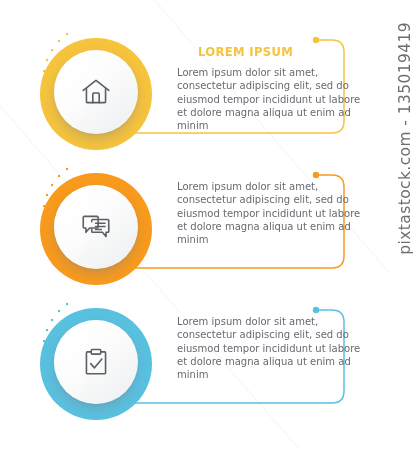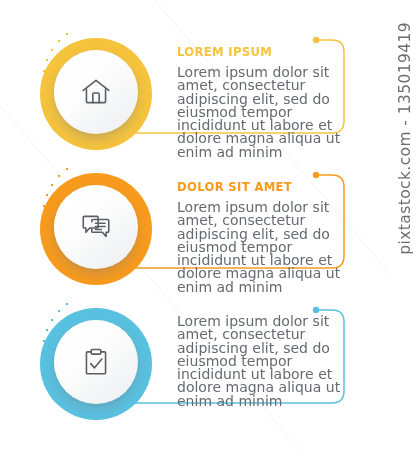--- a/index.html
+++ b/index.html
@@ -123,21 +123,21 @@
   .heading {
     font-family: "DejaVu Sans", sans-serif;
     font-size: 11.6px;
     font-weight: bold;
     letter-spacing: 0.35px;
     line-height: 15px;
     margin-bottom: 6px;
   }
   .body-text {
     font-family: "DejaVu Sans", sans-serif;
-    font-size: 14px;
+    font-size: 10px;
     line-height: 13.3px;
     color: #666a70;
     letter-spacing: 0.01px;
   }
 </style>
 </head>
 <body>
 
 <div id="stage">
 
@@ -174,21 +174,21 @@
           <svg width="34" height="34" viewBox="0 0 32 32" fill="none" stroke="#5a5f66" stroke-width="1.5" stroke-linecap="round" stroke-linejoin="round">
             <path d="M4 14.5 L16 5 L28 14.5"></path>
             <path d="M7 13 L7 25 Q7 26 8 26 L24 26 Q25 26 25 25 L25 13"></path>
             <path d="M13 26 L13 18 Q13 17 14 17 L18 17 Q19 17 19 18 L19 26"></path>
           </svg>
         </span>
       </div>
     </div>
 
     <div class="text-block">
-      <div class="heading" style="color:#F6C33C;">LOREM IPSUM</div>
+      <div class="heading" style="color:#F6C33C;margin-left:21px;">LOREM IPSUM</div>
       <div class="body-text">Lorem ipsum dolor sit amet, consectetur adipiscing elit, sed do eiusmod tempor incididunt ut labore et dolore magna aliqua ut enim ad minim</div>
     </div>
   </div>
 
   <div class="row" id="row-1">
     <svg class="row-svg" viewBox="0 0 390 135">
       <path d="M 318 13 L 332 13 Q 344 13 344 25 L 344 94 Q 344 106 332 106 L 74 106 Q 58 106 58 96" fill="none" stroke="#F89A1C" stroke-width="1.5" stroke-linecap="round"></path>
       <circle cx="316" cy="13" r="3.2" fill="#F89A1C"></circle>
       <g fill="#F89A1C">
         <rect x="66" y="6" width="2.1" height="2.1"></rect>
@@ -214,21 +214,20 @@
             <path d="M12 11 L12 10 Q12 9 13 9 L27 9 Q28 9 28 10 L28 20 Q28 21 27 21 L25.5 21 L25.5 25 L22 21 L13 21 Q12 21 12 20 L12 18"></path>
             <path d="M15.5 12.5 L24.5 12.5"></path>
             <path d="M15.5 15.5 L24.5 15.5"></path>
             <path d="M15.5 18.3 L21 18.3"></path>
           </svg>
         </span>
       </div>
     </div>
 
     <div class="text-block">
-      <div class="heading" style="color:#F89A1C;">DOLOR SIT AMET</div>
       <div class="body-text">Lorem ipsum dolor sit amet, consectetur adipiscing elit, sed do eiusmod tempor incididunt ut labore et dolore magna aliqua ut enim ad minim</div>
     </div>
   </div>
 
   <div class="row" id="row-2">
     <svg class="row-svg" viewBox="0 0 390 135">
       <path d="M 318 13 L 332 13 Q 344 13 344 25 L 344 94 Q 344 106 332 106 L 74 106 Q 58 106 58 96" fill="none" stroke="#59C1E0" stroke-width="1.5" stroke-linecap="round"></path>
       <circle cx="316" cy="13" r="3.2" fill="#59C1E0"></circle>
       <g fill="#59C1E0">
         <rect x="66" y="6" width="2.1" height="2.1"></rect>

